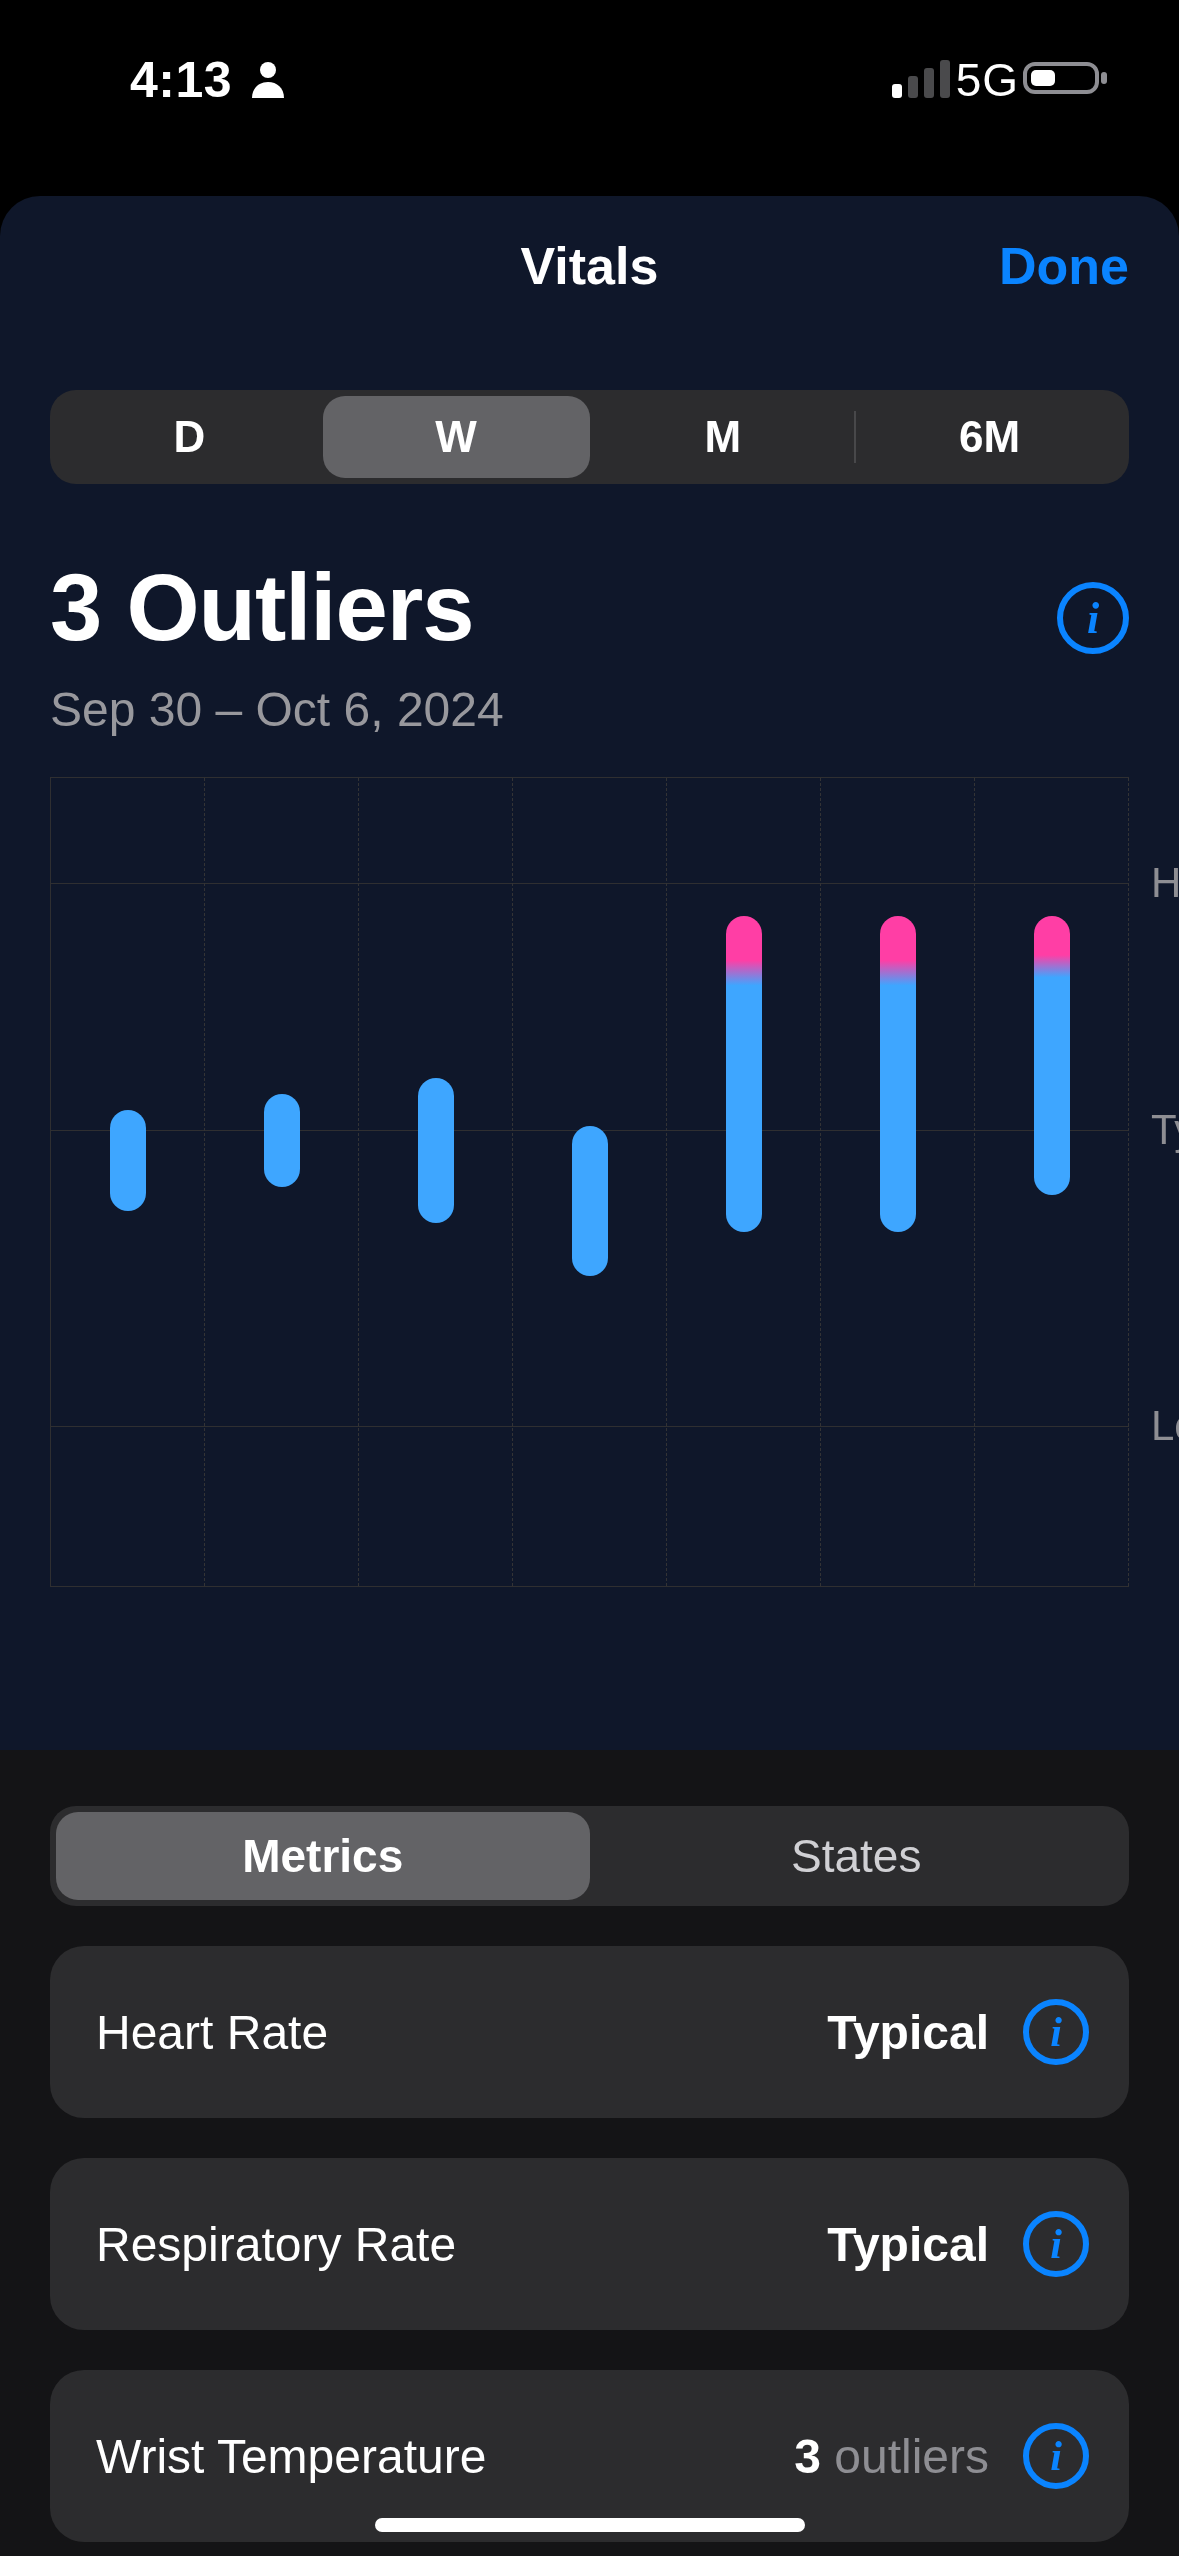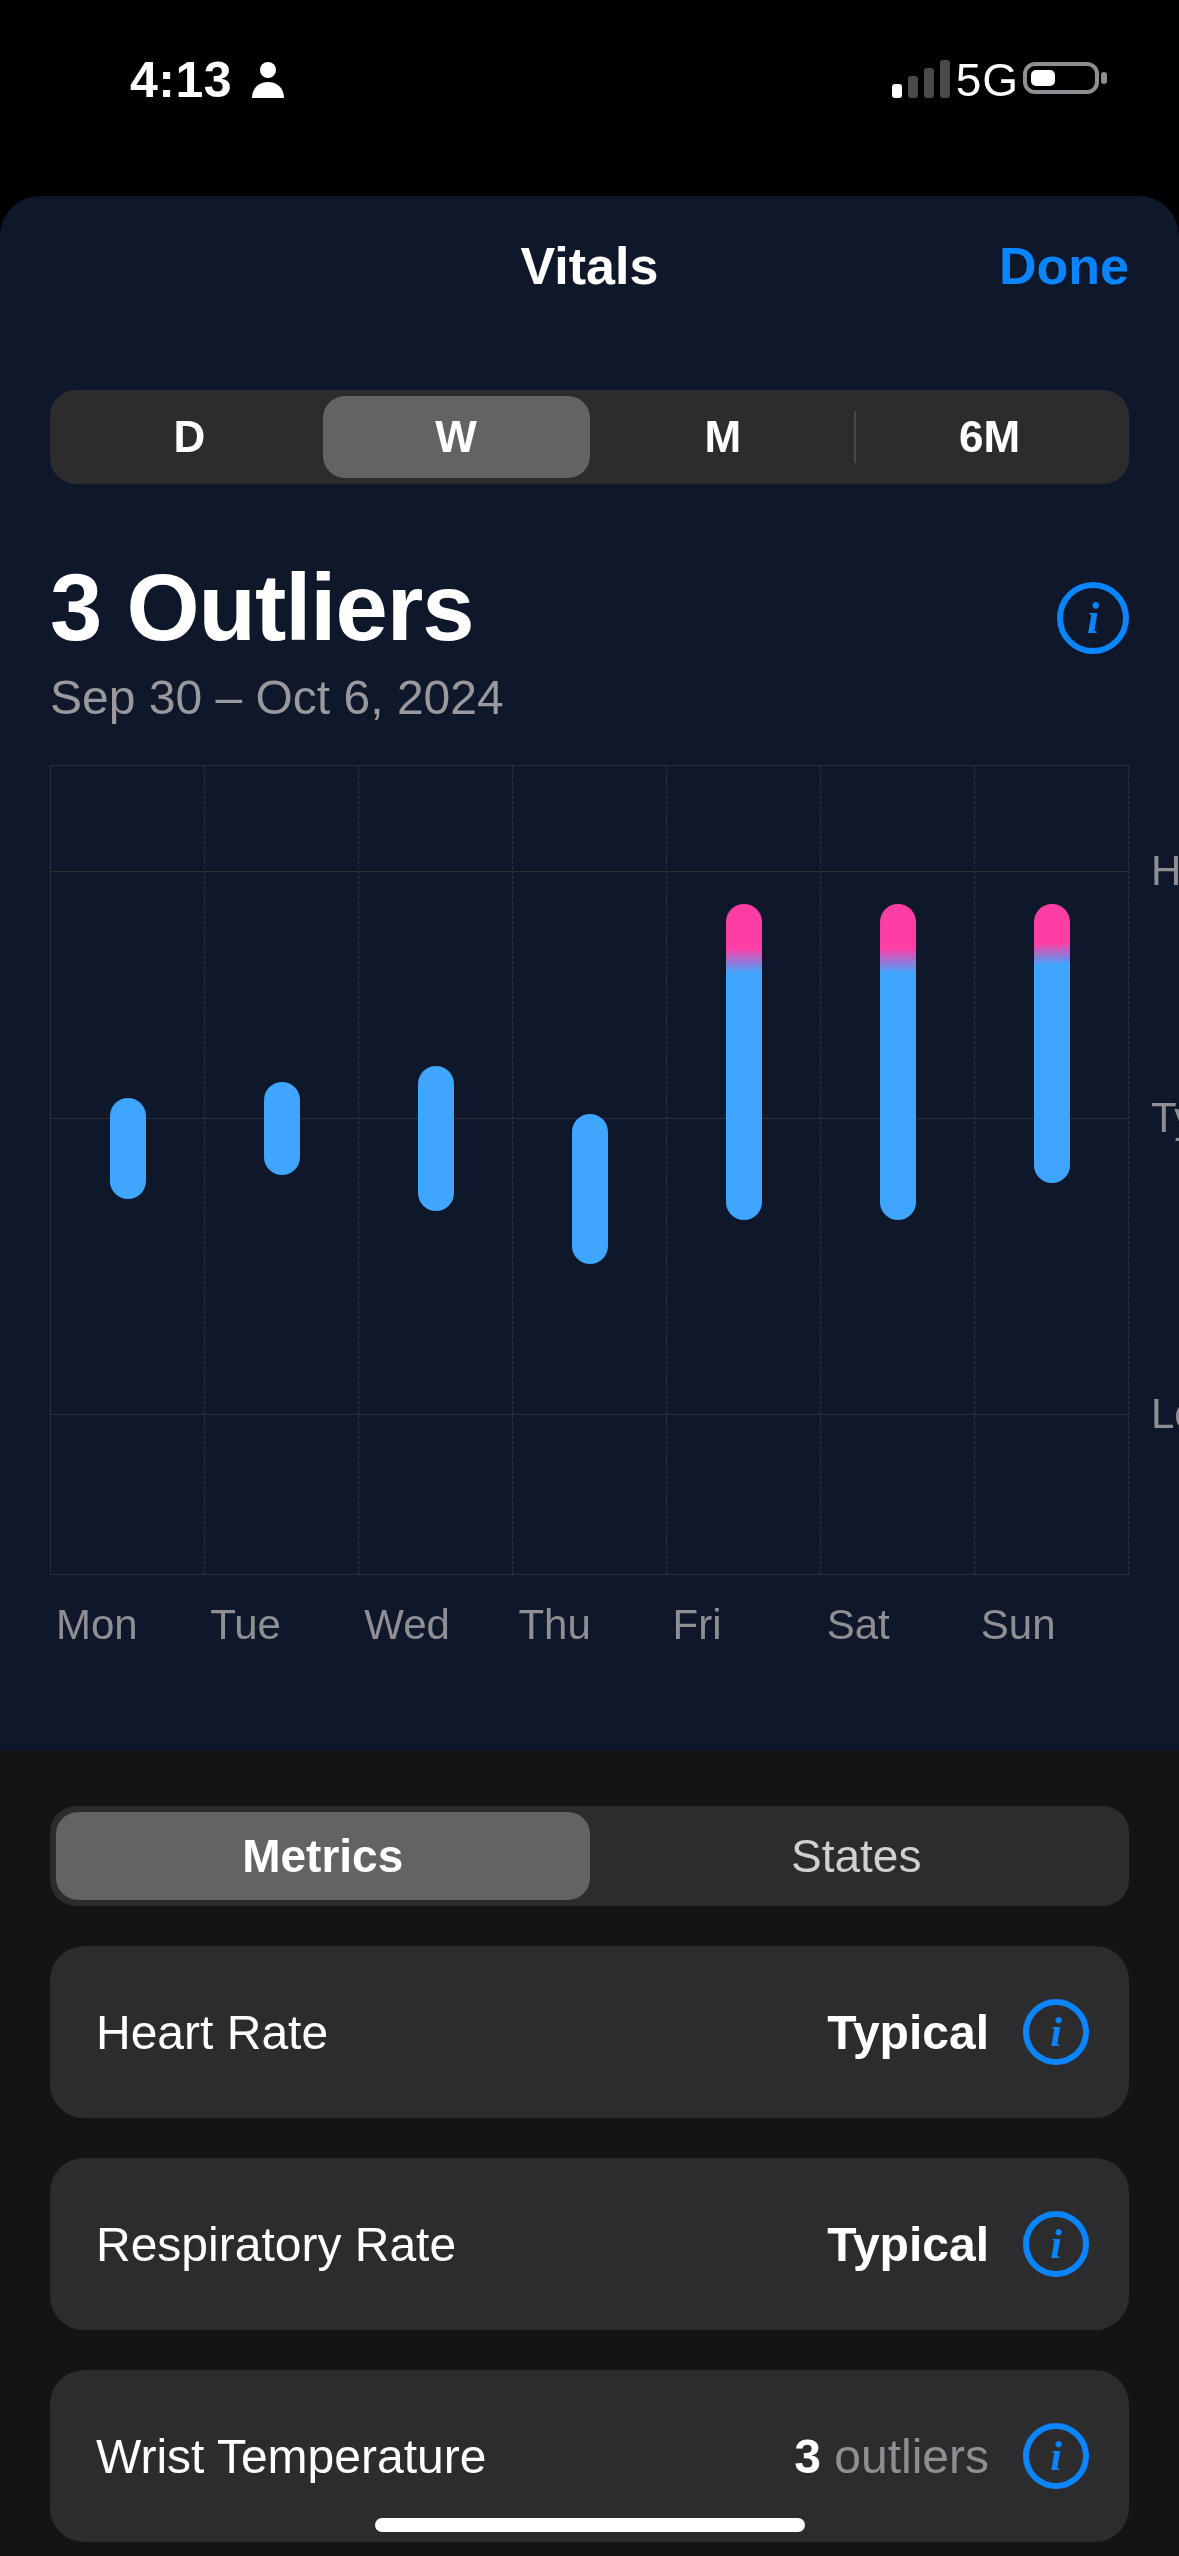--- a/index.html
+++ b/index.html
@@ -78,21 +78,21 @@
     position: absolute; right: 0; top: 18%; bottom: 18%;
     width: 2px; background: #48484a;
   }
 
   
   .headline-wrap {
     padding: 70px 50px 0 50px;
     display: flex; align-items: flex-start; justify-content: space-between;
   }
   .headline { font-size: 94px; font-weight: 700; letter-spacing: -1px; }
-  .subhead { margin-top: 8px; font-size: 48px; font-weight: 500; color: #98989d; }
+  .subhead { margin-top: 20px; font-size: 48px; font-weight: 500; color: #98989d; }
   .info-btn {
     margin-top: 28px;
     width: 72px; height: 72px;
     border: 6px solid #0a84ff;
     border-radius: 50%;
     display: flex; align-items: center; justify-content: center;
     color: #0a84ff;
     font-size: 44px; font-weight: 700;
     font-family: Georgia, 'Times New Roman', serif;
     font-style: italic;
@@ -289,29 +289,20 @@
         <div class="day-col">
           <div class="bar outlier" style="top: 137.7px; height: 315.9px;"></div>
         </div>
         <div class="day-col">
           <div class="bar outlier" style="top: 137.7px; height: 315.9px;"></div>
         </div>
         <div class="day-col">
           <div class="bar outlier" style="top: 137.7px; height: 279.45px;"></div>
         </div>
       </div>
-    <div class="x-labels" id="x-labels">
-        <div class="x-lab">Mon</div>
-        <div class="x-lab">Tue</div>
-        <div class="x-lab">Wed</div>
-        <div class="x-lab">Thu</div>
-        <div class="x-lab">Fri</div>
-        <div class="x-lab">Sat</div>
-        <div class="x-lab">Sun</div>
-      </div>
   </div>
 
   <div class="lower">
     <div class="ms-seg" id="ms-seg">
         <div class="ms-opt selected">Metrics</div>
         <div class="ms-opt">States</div>
       </div>
     <div id="metric-list">
         <div class="metric-row">
           <span class="name">Heart Rate</span>

